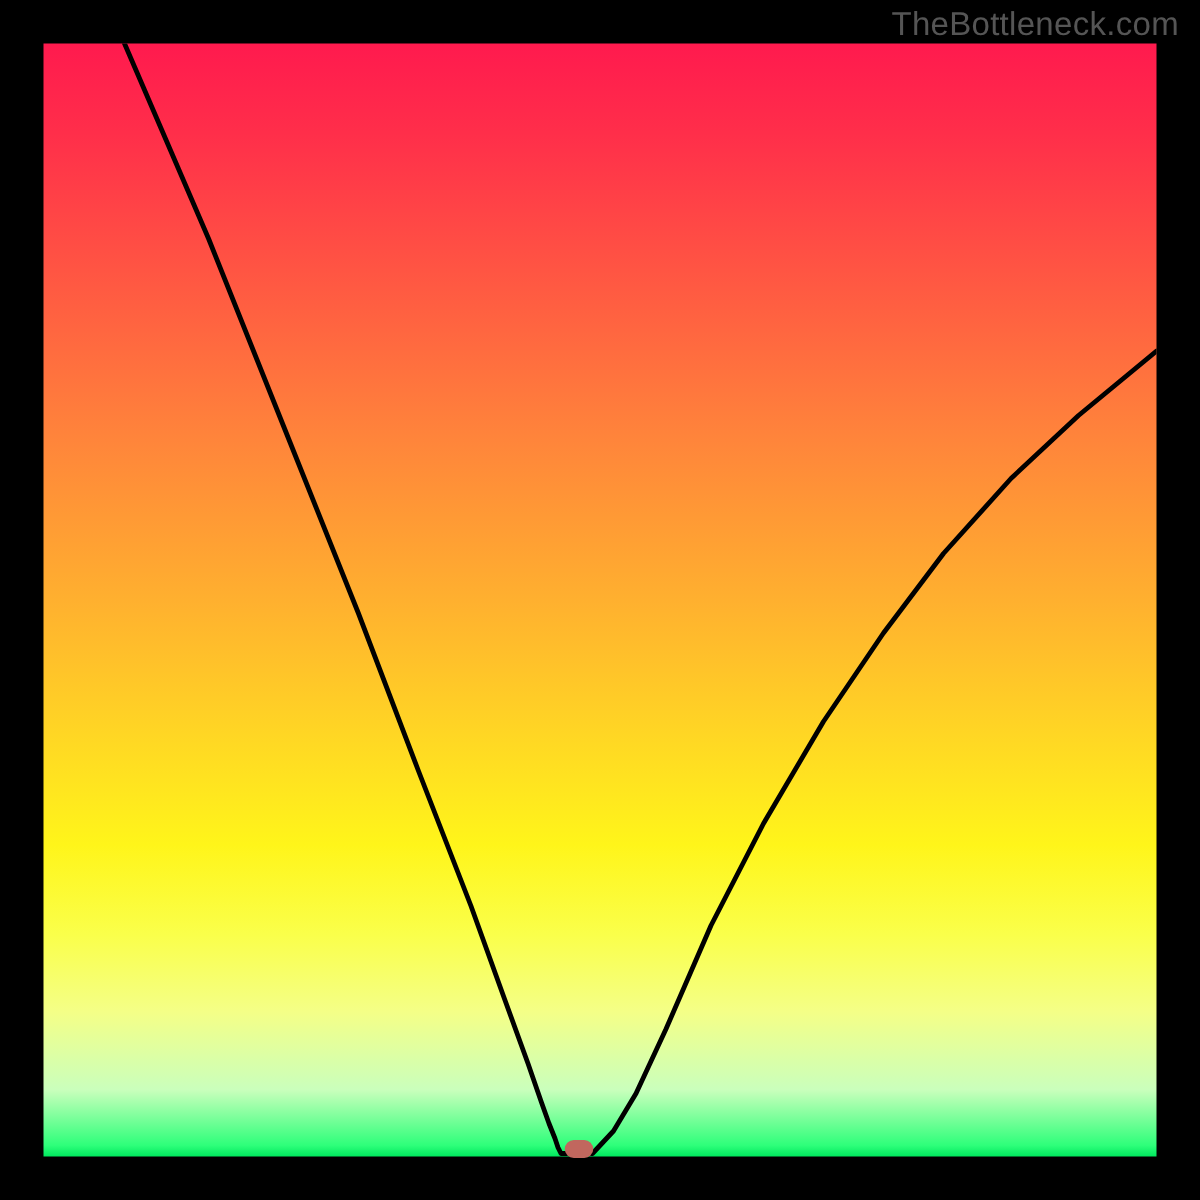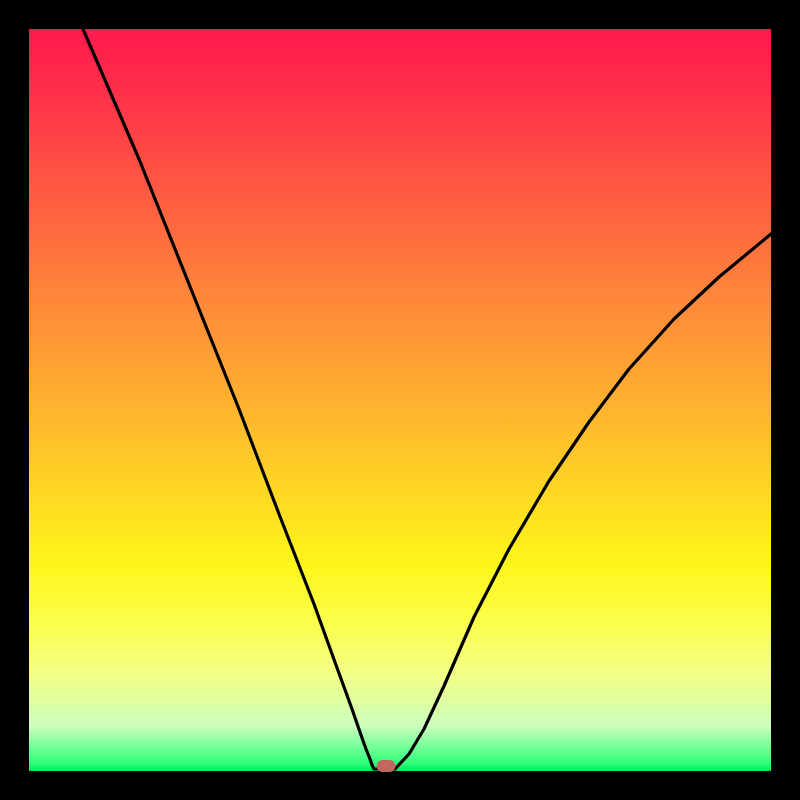--- a/index.html
+++ b/index.html
@@ -63,19 +63,20 @@
     font-size: 22px;
     font-weight: 500;
     letter-spacing: 0.2px;
     user-select: none;
   }
 </style>
 </head>
 <body>
 
 <div class="frame">
+  <div class="watermark">TheBottleneck.com</div>
   <div class="plot">
     <svg class="curve" viewBox="0 0 742 742" preserveAspectRatio="none">
       <path fill="none" stroke="#000" stroke-width="3.2" stroke-linecap="round" stroke-linejoin="round" d="M 54 0 L 110 130 L 160 255 L 210 380 L 250 485 L 285 575 L 307 636 L 323 680 L 332 706 L 337 720 L 341 730 L 343 736 L 345 740 L 350 740 L 366 740 L 380 725 L 395 700 L 415 657 L 445 588 L 480 520 L 520 452 L 560 393 L 600 340 L 645 290 L 690 248 L 742 205"></path>
     </svg>
     <div class="dot" style="left: 357px; top: 737px;"></div>
   </div>
 </div>
 
 </body></html>

